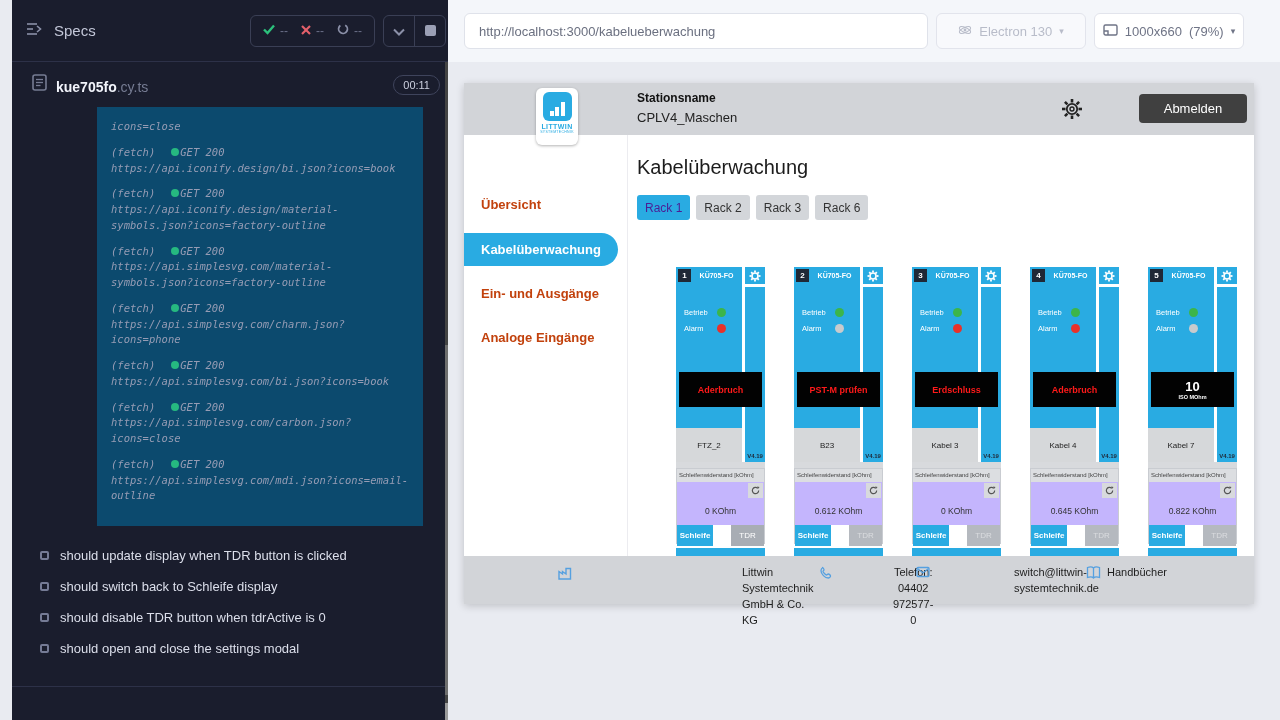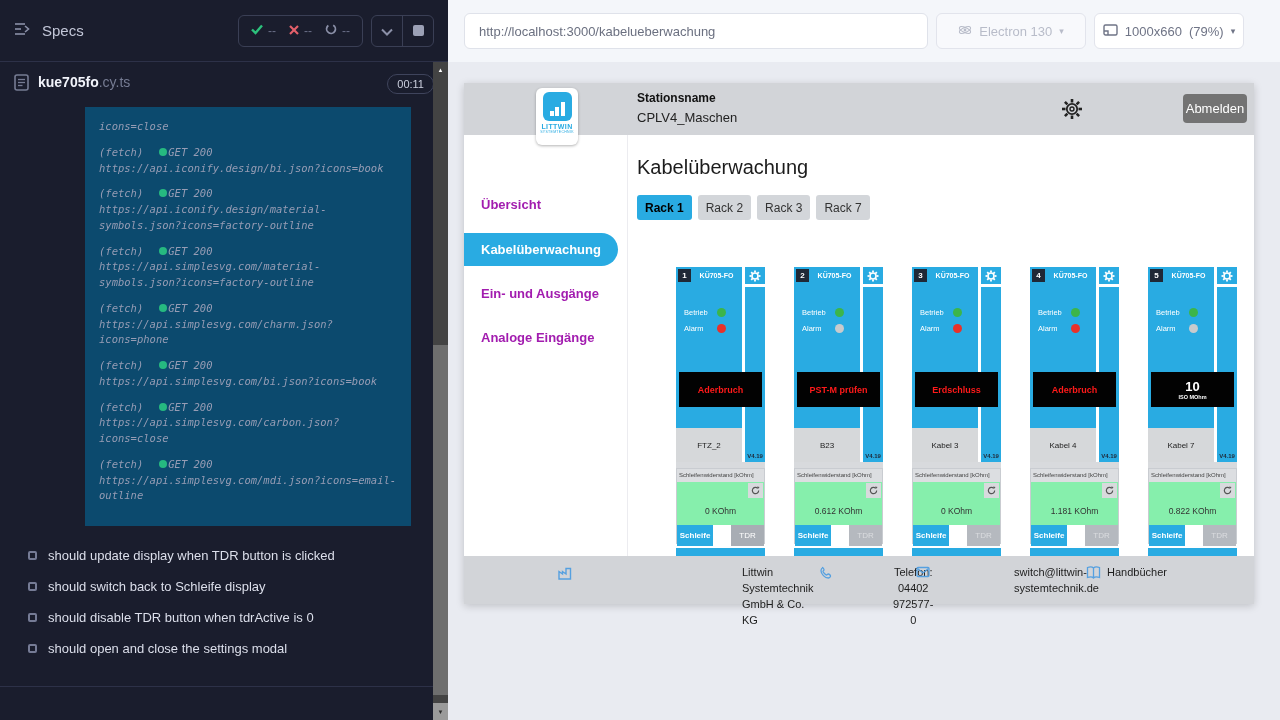--- a/index.html
+++ b/index.html
@@ -1,30 +1,30 @@
 <!DOCTYPE html>
 <html><head>
 <meta charset="utf-8">
 <style>
   * { box-sizing: border-box; margin: 0; padding: 0; }
   html,body { width:1280px; height:720px; overflow:hidden; font-family:"Liberation Sans",sans-serif; background:#e9ebf1; }
 
   
-  .cy-panel { position:absolute; left:0; top:0; width:448px; height:720px; background:#1a1d2d; color:#e8eaf2; }
+  .cy-panel { position:absolute; left:12px; top:0; width:448px; height:720px; background:#1a1d2d; color:#e8eaf2; }
   .cy-header { height:62px; display:flex; align-items:center; padding:0 14px; border-bottom:1px solid #2d3148; }
   .cy-menu { display:flex; align-items:center; gap:10px; }
   .cy-title { color:#c3c7d8; font-size:15px; }
   .cy-stats { margin-left:auto; display:flex; align-items:center; gap:13px; border:1px solid #3a3f55; border-radius:6px; padding:7px 12px; font-size:12px; color:#6a7089; height:32px; }
   .stat { display:flex; align-items:center; gap:5px; }
   .cy-actions { border:1px solid #3a3f55; border-radius:6px; display:flex; height:32px; align-items:stretch; margin-left:8px; }
   .cy-actions > div { width:30px; display:flex; align-items:center; justify-content:center; }
   .cy-actions .sep { width:1px; background:#3a3f55; }
   .stop-sq { width:11px; height:11px; border-radius:2px; background:#9ba0b5; }
 
-  .spec-row { display:flex; align-items:flex-start; gap:9px; padding:12px 14px 6px; }
+  .spec-row { display:flex; align-items:flex-end; gap:9px; padding:12px 20px 6px; }
   .spec-name { font-weight:bold; font-size:14px; color:#f2f4fb; }
   .spec-ext { color:#767c93; font-weight:normal; }
   .spec-timer { margin-left:auto; border:1px solid #3f445c; border-radius:11px; padding:3px 9px; font-size:11px; color:#ccd0df; }
 
   .cy-log { margin:6px 0 0 85px; width:326px; background:#0c4a6e; padding:12px 14px;
             font-family:"DejaVu Sans Mono",monospace; font-style:italic; font-size:10.5px;
             color:#969cb4; line-height:1.5; }
   .log-partial { margin-bottom:10px; }
   .log-entry { margin-bottom:10px; }
   .log-head { white-space:nowrap; }
@@ -54,32 +54,32 @@
   .app-header { position:absolute; top:0; left:0; right:0; height:52px; background:#d2d4d8; }
   .logo { position:absolute; left:72px; top:5px; width:42px; height:57px; background:#fff; border-radius:6px; box-shadow:0 1px 3px rgba(0,0,0,.3); display:flex; flex-direction:column; align-items:center; padding-top:4px; z-index:3; }
   .logo-mark { width:29px; height:29px; background:#29abe2; border-radius:6px; display:flex; align-items:flex-end; justify-content:center; padding-bottom:5px; gap:1.5px; }
   .logo-mark i { display:block; background:#fff; width:4px; }
   .logo-title { font-size:7px; font-weight:bold; color:#29abe2; letter-spacing:.4px; margin-top:2px; }
   .logo-sub { font-size:3.5px; color:#29abe2; letter-spacing:.3px; }
   .station { position:absolute; left:173px; top:8px; }
   .station-label { font-size:12px; font-weight:bold; color:#111; }
   .station-value { font-size:13px; color:#222; margin-top:5px; }
   .hdr-gear { position:absolute; left:595px; top:13px; width:26px; height:26px; }
-  .logout { position:absolute; right:7px; top:11px; width:64px; height:29px; background:#737373; color:#fff; border:none; border-radius:4px; font-size:13px; font-family:"Liberation Sans",sans-serif; }
+  .logout { position:absolute; right:7px; top:11px; width:108px; height:29px; background:#404040; color:#fff; border:none; border-radius:4px; font-size:13px; font-family:"Liberation Sans",sans-serif; }
 
   .app-sidebar { position:absolute; top:52px; left:0; width:164px; bottom:48px; background:#fff; border-right:1px solid #ececf0; padding-top:62px; }
-  .nav-item { font-size:13px; font-weight:bold; color:#a21caf; padding-left:17px; height:15px; line-height:15px; }
+  .nav-item { font-size:13px; font-weight:bold; color:#c2410c; padding-left:17px; height:15px; line-height:15px; }
   .nav-item.n1 { margin-bottom:21px; }
   .nav-pill { width:154px; height:33px; background:#29abe2; color:#fff; border-radius:0 17px 17px 0; line-height:33px; padding-left:17px; font-size:13px; font-weight:bold; margin-bottom:20px; }
   .nav-item.n3 { margin-bottom:29px; }
 
   .page-title { position:absolute; left:173px; top:73px; font-size:20px; color:#1c1c1c; }
   .tabs { position:absolute; left:173px; top:112px; display:flex; gap:6px; }
   .tab { height:25px; padding:0 8px; font-size:12px; display:flex; align-items:center; background:#d3d6da; color:#333; border-radius:3px; }
-  .tab[data-active="true"] { background:#29abe2; color:#000000; font-weight:bold; }
+  .tab[data-active="true"] { background:#29abe2; color:#4c1d95; font-weight:normal; }
 
   .cards { position:absolute; left:212px; top:184px; display:flex; gap:29px; }
   .card { width:89px; height:289px; position:relative; }
   .blue-top { position:absolute; top:0; left:0; right:0; height:195px; background:#29abe2; }
   .vline { position:absolute; right:20px; top:0; width:3px; height:195px; background:#fff; }
   .gear-hline { position:absolute; right:0; top:17px; width:20px; height:3px; background:#fff; }
   .gear-cell { position:absolute; right:2px; top:2px; width:16px; height:14px; display:flex; align-items:center; justify-content:center; }
   .num-badge { position:absolute; left:2px; top:2px; width:13px; height:13px; background:#1f2836; color:#fff; font-size:8px; font-weight:bold; display:flex; align-items:center; justify-content:center; }
   .model { position:absolute; left:15px; top:5px; width:51px; text-align:center; color:#fff; font-size:7px; font-weight:bold; white-space:nowrap; }
   .leds { position:absolute; left:8px; top:41px; }
@@ -89,21 +89,21 @@
   .led[data-state="green"] { background:#3cb54a; }
   .led[data-state="red"]   { background:#e8312a; }
   .led[data-state="gray"]  { background:#c9cbcd; }
   .display { position:absolute; left:3px; right:3px; top:105px; height:35px; background:#020202; display:flex; flex-direction:column; align-items:center; justify-content:center; }
   .display-main { font-size:9px; font-weight:bold; color:#ff1a1a; white-space:nowrap; }
   .display[data-type="value"] .display-main { color:#fff; font-size:13px; }
   .display-sub { font-size:5.5px; font-weight:bold; color:#fff; }
   .cable-bar { position:absolute; left:0; top:161px; width:66px; height:35px; background:#d6d8da; color:#222; font-size:8px; display:flex; align-items:center; justify-content:center; }
   .firmware { position:absolute; right:0; top:186px; width:20px; text-align:center; font-size:6px; font-weight:bold; color:#1f2836; }
   .card-sep { position:absolute; top:195px; left:0; right:0; height:6px; background:#d8dadd; }
-  .panel { position:absolute; top:201px; left:0; right:0; height:76px; background:#86efac; border:1px solid #c9ccd1; }
+  .panel { position:absolute; top:201px; left:0; right:0; height:76px; background:#c4b5fd; border:1px solid #c9ccd1; }
   .res-header { height:13px; background:#dcdee1; font-size:6px; color:#444; line-height:13px; padding-left:2px; white-space:nowrap; overflow:hidden; }
   .res-box { height:43px; position:relative; }
   .refresh-btn { position:absolute; top:1px; right:1px; width:15px; height:15px; background:#d8dadd; display:flex; align-items:center; justify-content:center; border:none; padding:0; }
   .res-value { position:absolute; bottom:9px; left:0; right:0; text-align:center; font-size:8.5px; color:#333; }
   .card-btns { display:flex; gap:18px; height:21px; background:#fff; }
   .btn-schleife { flex:1.1; background:#29abe2; color:#fff; font-size:8px; font-weight:bold; display:flex; align-items:center; justify-content:center; border:none; font-family:"Liberation Sans",sans-serif; }
   .btn-tdr { flex:1; background:#a8adb4; color:#fff; font-size:8px; font-weight:normal; display:flex; align-items:center; justify-content:center; border:none; font-family:"Liberation Sans",sans-serif; }
   .btn-tdr[data-enabled="false"] { background:#b5b9bf; color:rgba(255,255,255,.5); }
   .strip-bottom { position:absolute; top:281px; left:0; right:0; height:8px; background:#29abe2; }
 
@@ -315,21 +315,21 @@
       <div class="nav-item n3">Ein- und Ausgänge</div>
       <div class="nav-item">Analoge Eingänge</div>
     </div>
 
     <div class="page-title">Kabelüberwachung</div>
 
     <div class="tabs">
       <div class="tab" data-active="true">Rack 1</div>
       <div class="tab" data-active="false">Rack 2</div>
       <div class="tab" data-active="false">Rack 3</div>
-      <div class="tab" data-active="false">Rack 7</div>
+      <div class="tab" data-active="false">Rack 6</div>
     </div>
 
     <div class="cards">
 
       <div class="card">
         <div class="blue-top">
           <div class="vline"></div>
           <div class="gear-hline"></div>
           <div class="num-badge">1</div>
           <div class="model">KÜ705-FO</div>
@@ -550,21 +550,21 @@
         <div class="card-sep"></div>
         <div class="panel">
           <div class="res-header">Schleifenwiderstand [kOhm]</div>
           <div class="res-box">
             <button class="refresh-btn">
                 <svg width="9" height="9" viewBox="0 0 12 12">
                   <path d="M10.2 6a4.2 4.2 0 1 1-1.3-3" fill="none" stroke="#555" stroke-width="1.6"></path>
                   <polygon points="8.2,0.6 11.4,1.4 9.2,4" fill="#555"></polygon>
                 </svg>
               </button>
-            <div class="res-value">1.181 KOhm</div>
+            <div class="res-value">0.645 KOhm</div>
           </div>
           <div class="card-btns">
             <button class="btn-schleife">Schleife</button>
             <button class="btn-tdr" data-enabled="false">TDR</button>
           </div>
         </div>
         <div class="strip-bottom"></div>
       </div>
 
       <div class="card">

